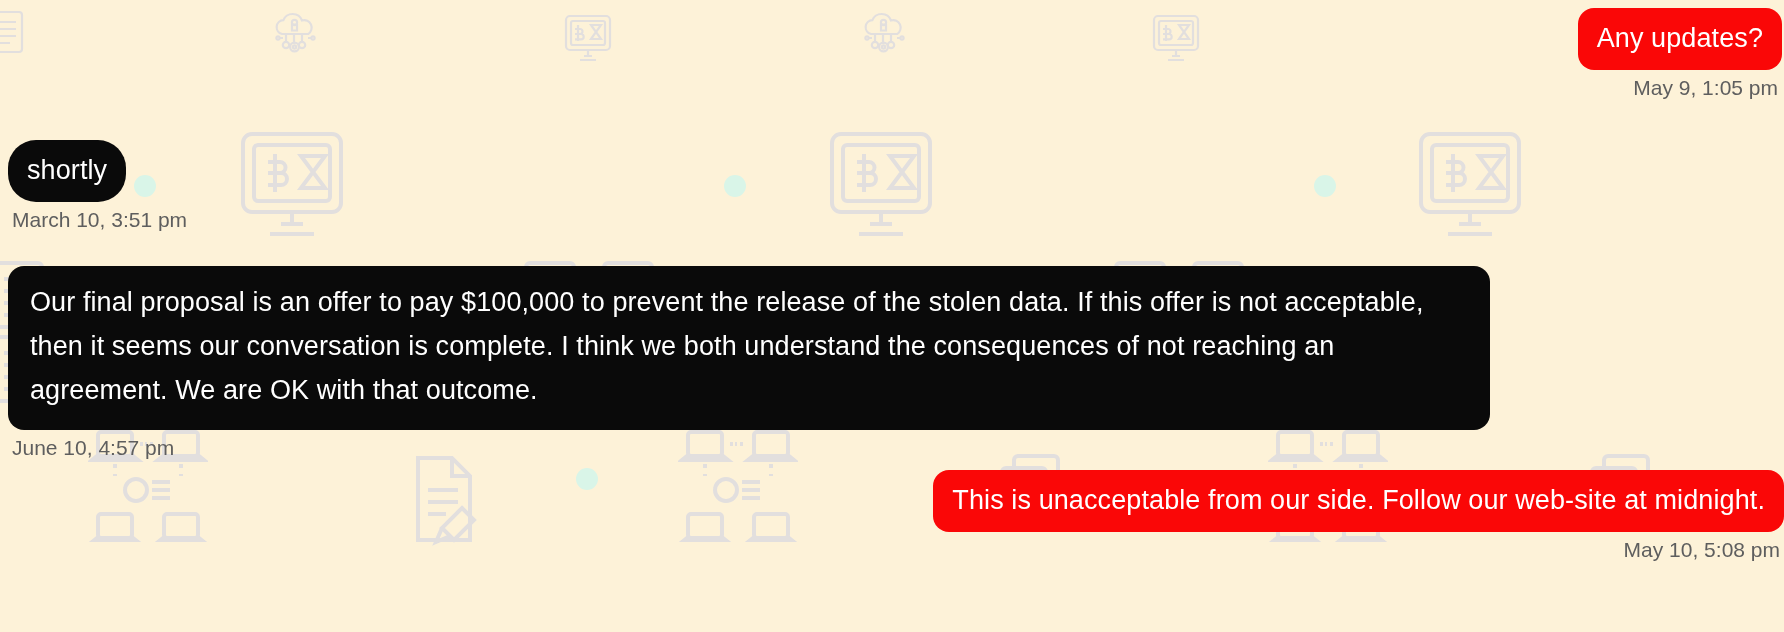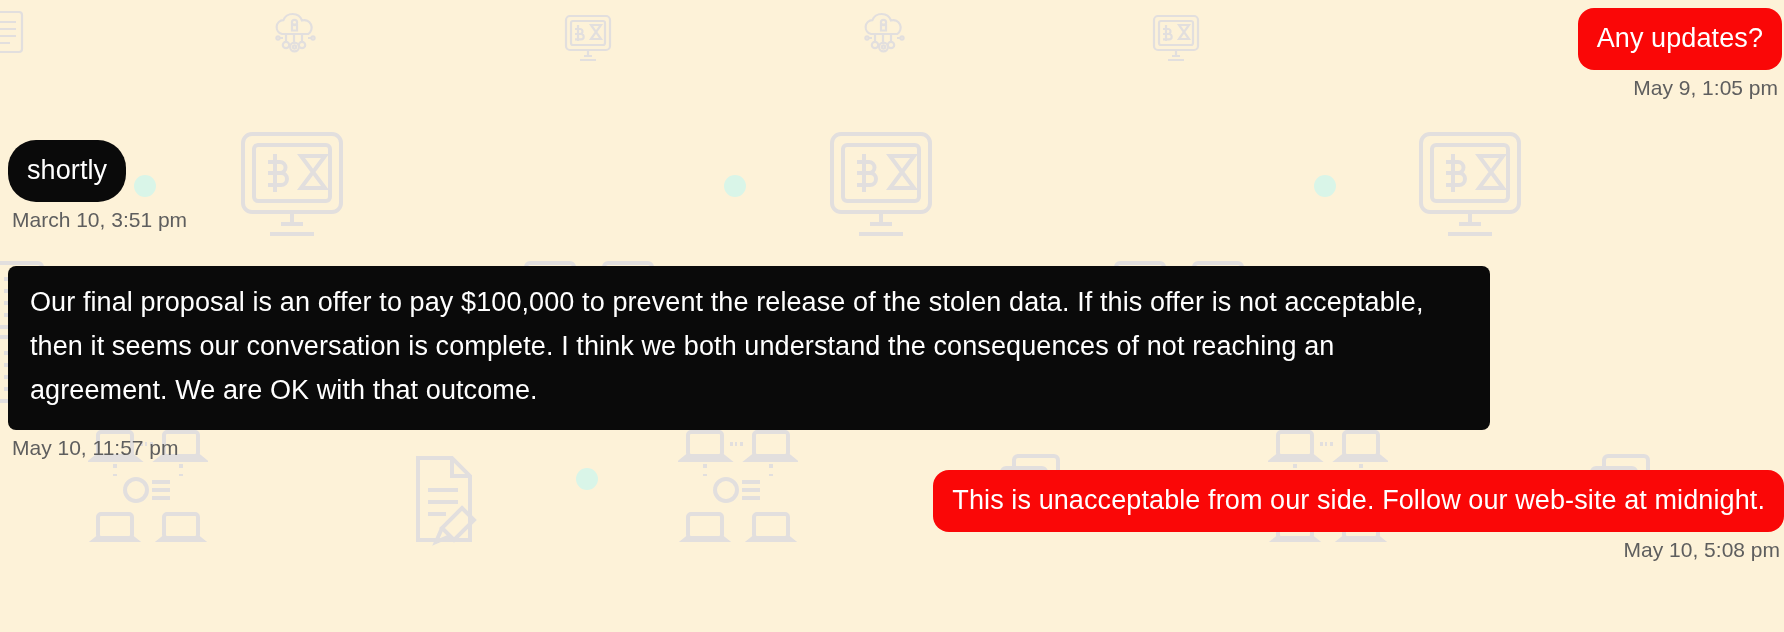--- a/index.html
+++ b/index.html
@@ -81,21 +81,21 @@
 
   
   #row-any-updates  { top: 8px;   right: -6px; }
   #row-shortly      { top: 140px; left: 8px; }
   #row-proposal     { top: 266px; left: 8px; }
   #row-unacceptable { top: 470px; right: -8px; }
 
   
   #row-any-updates .bubble  { border-radius: 16px; }
   #row-shortly .bubble      { border-radius: 28px; }
-  #row-proposal .bubble     { border-radius: 8px; width: 1482px; }
+  #row-proposal .bubble     { border-radius: 16px; width: 1482px; }
   #row-unacceptable .bubble { border-radius: 16px; }
 </style>
 </head>
 <body>
 
 <div id="chat-surface">
 
   <div id="watermark-layer">
 
     <div class="wm" style="left:266px;top:8px;">
@@ -306,21 +306,21 @@
       <div class="timestamp">May 9, 1:05 pm</div>
     </div>
 
     <div class="msg-row in" id="row-shortly">
       <div class="bubble black">shortly</div>
       <div class="timestamp">March 10, 3:51 pm</div>
     </div>
 
     <div class="msg-row in" id="row-proposal">
       <div class="bubble black wide">Our final proposal is an offer to pay $100,000 to prevent the release of the stolen data. If this offer is not acceptable, then it seems our conversation is complete. I think we both understand the consequences of not reaching an agreement. We are OK with that outcome.</div>
-      <div class="timestamp">May 10, 11:57 pm</div>
+      <div class="timestamp">June 10, 4:57 pm</div>
     </div>
 
     <div class="msg-row out" id="row-unacceptable">
       <div class="bubble red">This is unacceptable from our side. Follow our web-site at midnight.</div>
       <div class="timestamp">May 10, 5:08 pm</div>
     </div>
 
   </div>
 </div>
 

